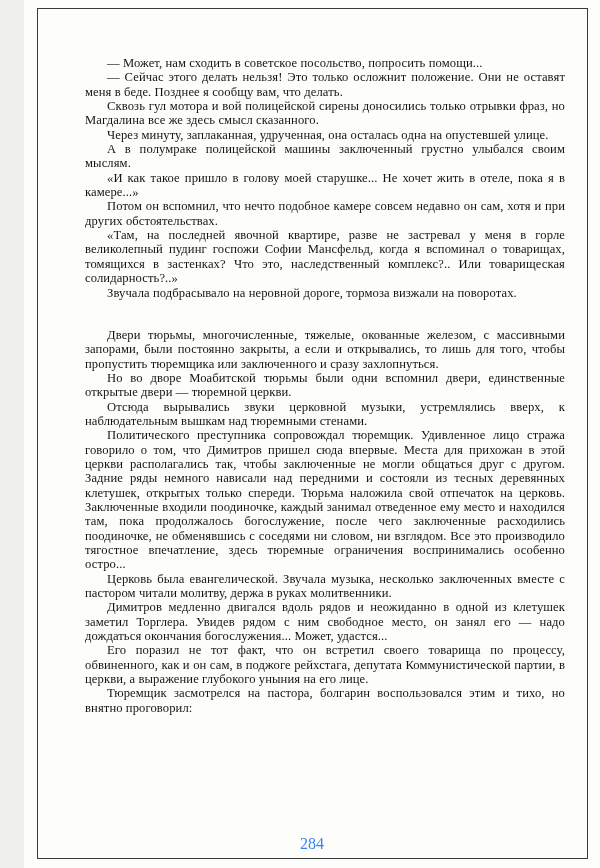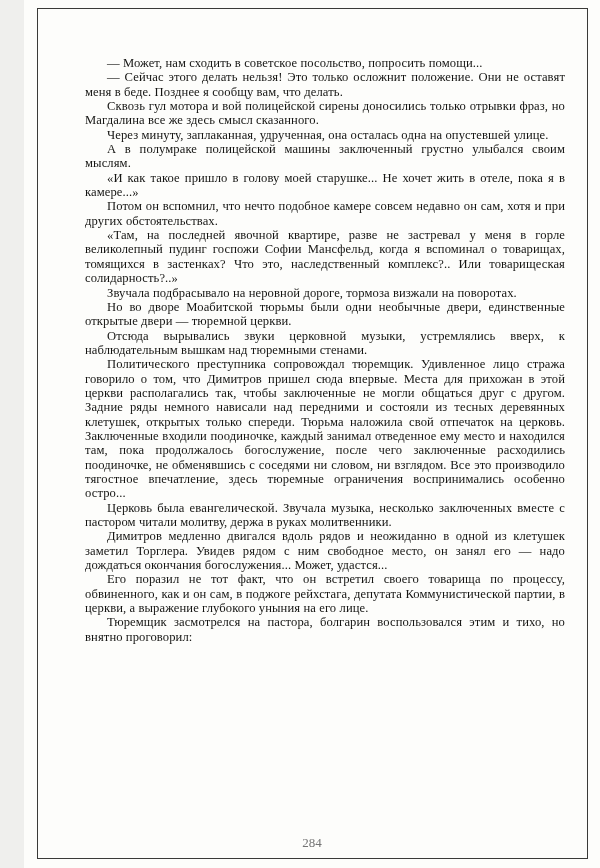--- a/index.html
+++ b/index.html
@@ -46,41 +46,42 @@
   }
   .content p.section-start {
     margin-top: 28px;
   }
   .page-number {
     position: absolute;
     left: 0;
     width: 100%;
     top: 835px;
     text-align: center;
-    font-size: 13px;
-    color: #737373;
+    font-size: 16px;
+    color: #3b82f6;
   }
 </style>
 </head>
 <body>
 
 <div class="page">
   <div class="page-frame"></div>
 
   <div class="content">
     <p>— Может, нам сходить в советское посольство, попросить помощи...</p>
     <p>— Сейчас этого делать нельзя! Это только осложнит положение. Они не оставят меня в беде. Позднее я сообщу вам, что делать.</p>
     <p>Сквозь гул мотора и вой полицейской сирены доносились только отрывки фраз, но Магдалина все же здесь смысл сказанного.</p>
     <p>Через минуту, заплаканная, удрученная, она осталась одна на опустевшей улице.</p>
     <p>А в полумраке полицейской машины заключенный грустно улыбался своим мыслям.</p>
     <p>«И как такое пришло в голову моей старушке... Не хочет жить в отеле, пока я в камере...»</p>
     <p>Потом он вспомнил, что нечто подобное камере совсем недавно он сам, хотя и при других обстоятельствах.</p>
     <p>«Там, на последней явочной квартире, разве не застревал у меня в горле великолепный пудинг госпожи Софии Мансфельд, когда я вспоминал о товарищах, томящихся в застенках? Что это, наследственный комплекс?.. Или товарищеская солидарность?..»</p>
     <p>Звучала подбрасывало на неровной дороге, тормоза визжали на поворотах.</p>
-    <p>Но во дворе Моабитской тюрьмы были одни необычные двери, единственные открытые двери — тюремной церкви.</p>
+    <p class="section-start">Двери тюрьмы, многочисленные, тяжелые, окованные железом, с массивными запорами, были постоянно закрыты, а если и открывались, то лишь для того, чтобы пропустить тюремщика или заключенного и сразу захлопнуться.</p>
+    <p>Но во дворе Моабитской тюрьмы были одни вспомнил двери, единственные открытые двери — тюремной церкви.</p>
     <p>Отсюда вырывались звуки церковной музыки, устремлялись вверх, к наблюдательным вышкам над тюремными стенами.</p>
     <p>Политического преступника сопровождал тюремщик. Удивленное лицо стража говорило о том, что Димитров пришел сюда впервые. Места для прихожан в этой церкви располагались так, чтобы заключенные не могли общаться друг с другом. Задние ряды немного нависали над передними и состояли из тесных деревянных клетушек, открытых только спереди. Тюрьма наложила свой отпечаток на церковь. Заключенные входили поодиночке, каждый занимал отведенное ему место и находился там, пока продолжалось богослужение, после чего заключенные расходились поодиночке, не обменявшись с соседями ни словом, ни взглядом. Все это производило тягостное впечатление, здесь тюремные ограничения воспринимались особенно остро...</p>
     <p>Церковь была евангелической. Звучала музыка, несколько заключенных вместе с пастором читали молитву, держа в руках молитвенники.</p>
     <p>Димитров медленно двигался вдоль рядов и неожиданно в одной из клетушек заметил Торглера. Увидев рядом с ним свободное место, он занял его — надо дождаться окончания богослужения... Может, удастся...</p>
     <p>Его поразил не тот факт, что он встретил своего товарища по процессу, обвиненного, как и он сам, в поджоге рейхстага, депутата Коммунистической партии, в церкви, а выражение глубокого уныния на его лице.</p>
     <p>Тюремщик засмотрелся на пастора, болгарин воспользовался этим и тихо, но внятно проговорил:</p>
   </div>
 
   <div class="page-number">284</div>
 </div>

